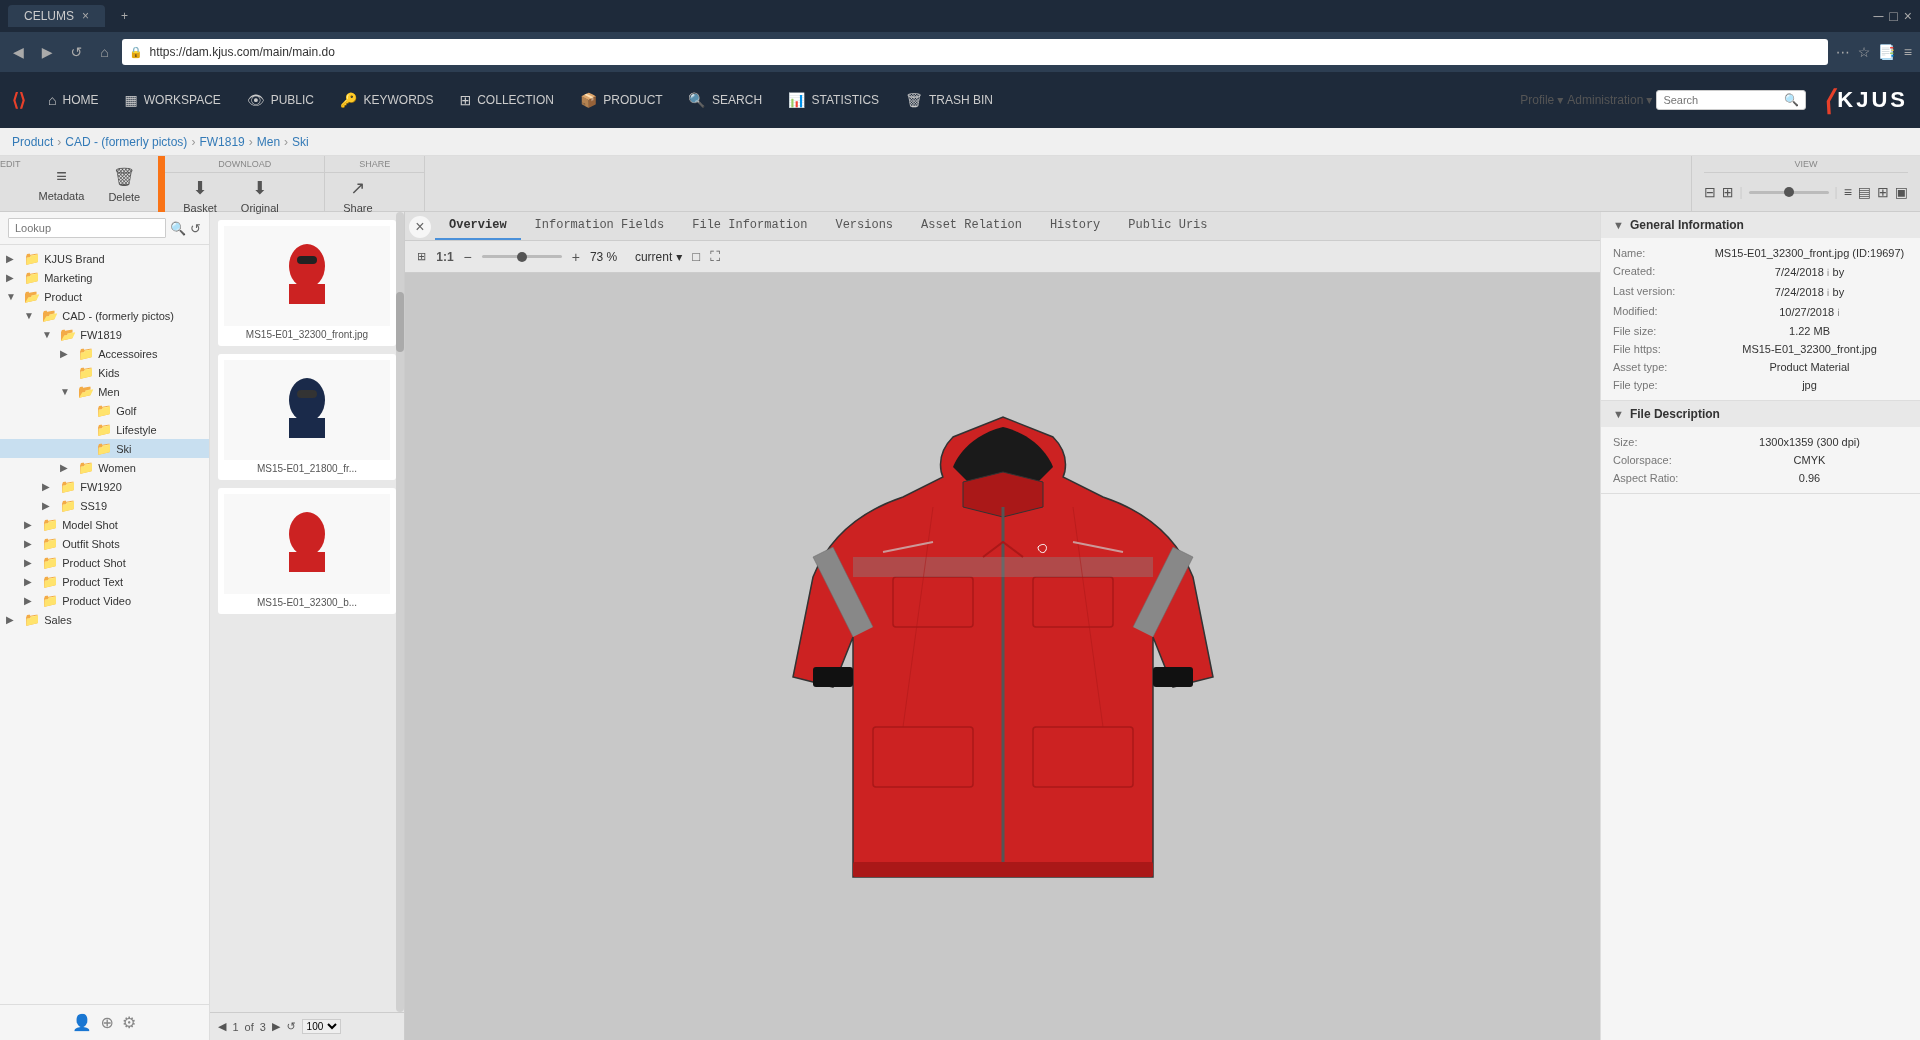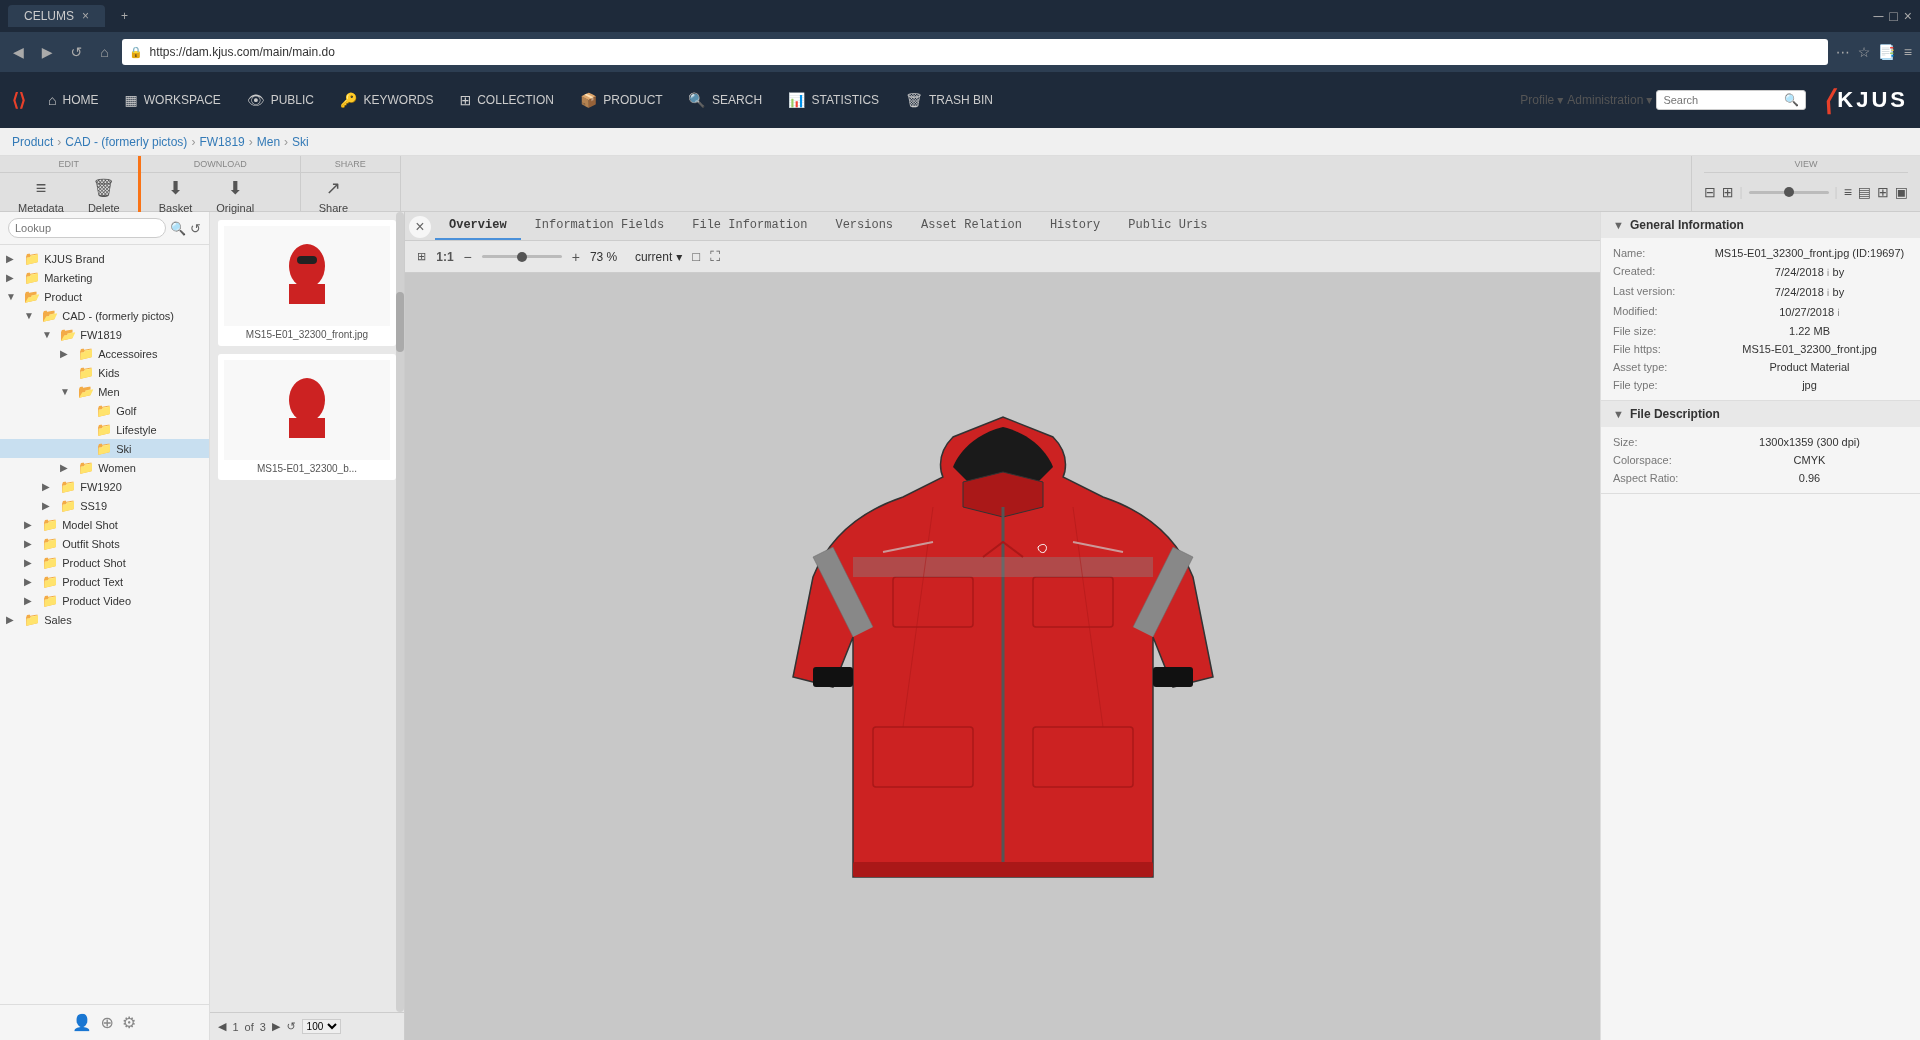--- a/index.html
+++ b/index.html
@@ -131,21 +131,21 @@
     .sidebar-lookup {
       padding: 6px 8px;
       display: flex;
       align-items: center;
       gap: 4px;
       border-bottom: 1px solid #ddd;
     }
     .sidebar-lookup input {
       flex: 1;
       border: 1px solid #ccc;
-      border-radius: 10px;
+      border-radius: 1px;
       padding: 3px 6px;
       font-size: 11px;
       outline: none;
     }
     .sidebar-icon-btn { color: #666; cursor: pointer; font-size: 13px; }
     .tree-area { flex: 1; overflow-y: auto; padding: 4px 0; }
     .tree-item {
       display: flex;
       align-items: center;
       padding: 2px 4px;
@@ -433,21 +433,21 @@
   <span class="breadcrumb-link">Men</span>
   <span class="breadcrumb-sep">›</span>
   <span class="breadcrumb-link">Ski</span>
 </div>
 
 <div style="background:#e0e0e0;border-bottom:1px solid #ccc;height:56px;display:flex;align-items:stretch;">
 
   <div style="display:flex;flex-direction:column;align-items:stretch;">
     <div style="display:flex;height:56px;align-items:stretch;">
 
-      <div style="display:flex;flex-direction:column;border-right:3px solid #f97316;min-width:140px;">
+      <div style="display:flex;flex-direction:row;border-right:7px solid #f97316;min-width:140px;">
         <div style="font-size:9px;color:#888;text-transform:uppercase;text-align:center;padding:3px 0;border-bottom:1px solid #ccc;">EDIT</div>
         <div style="display:flex;flex:1;align-items:center;padding:0 8px;gap:4px;">
           <div class="toolbar-btn">
             <span class="t-icon">≡</span>
             <span>Metadata</span>
           </div>
           <div class="toolbar-btn">
             <span class="t-icon">🗑</span>
             <span>Delete</span>
           </div>
@@ -643,20 +643,30 @@
         <div class="asset-thumb-placeholder" style="background:#f8f8f8;">
           <svg viewBox="0 0 80 80" width="80" height="80">
             <ellipse cx="40" cy="30" rx="18" ry="22" fill="#cc2222"></ellipse>
             <rect x="22" y="48" width="36" height="20" fill="#cc2222"></rect>
             <rect x="30" y="20" width="20" height="8" rx="4" fill="#222"></rect>
           </svg>
         </div>
         <div class="asset-name">MS15-E01_32300_front.jpg</div>
       </div>
 
+      <div class="asset-thumb">
+        <div class="asset-thumb-placeholder" style="background:#f8f8f8;">
+          <svg viewBox="0 0 80 80" width="80" height="80">
+            <ellipse cx="40" cy="30" rx="18" ry="22" fill="#1a2a4a"></ellipse>
+            <rect x="22" y="48" width="36" height="20" fill="#1a2a4a"></rect>
+            <rect x="30" y="20" width="20" height="8" rx="4" fill="#333"></rect>
+          </svg>
+        </div>
+        <div class="asset-name">MS15-E01_21800_fr...</div>
+      </div>
 
       <div class="asset-thumb">
         <div class="asset-thumb-placeholder" style="background:#f8f8f8;">
           <svg viewBox="0 0 80 80" width="80" height="80">
             <ellipse cx="40" cy="30" rx="18" ry="22" fill="#cc2222"></ellipse>
             <rect x="22" y="48" width="36" height="20" fill="#cc2222"></rect>
           </svg>
         </div>
         <div class="asset-name">MS15-E01_32300_b...</div>
       </div>

